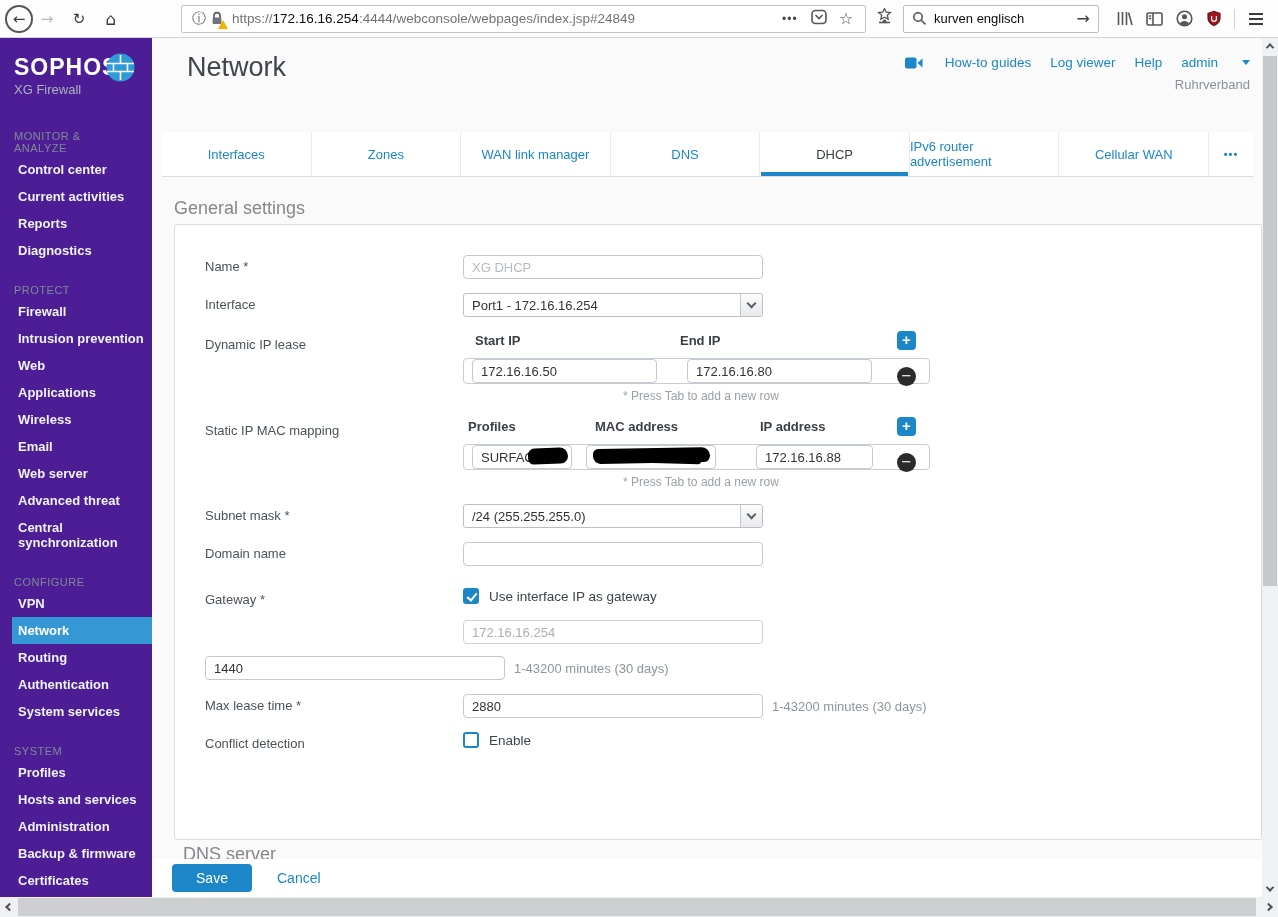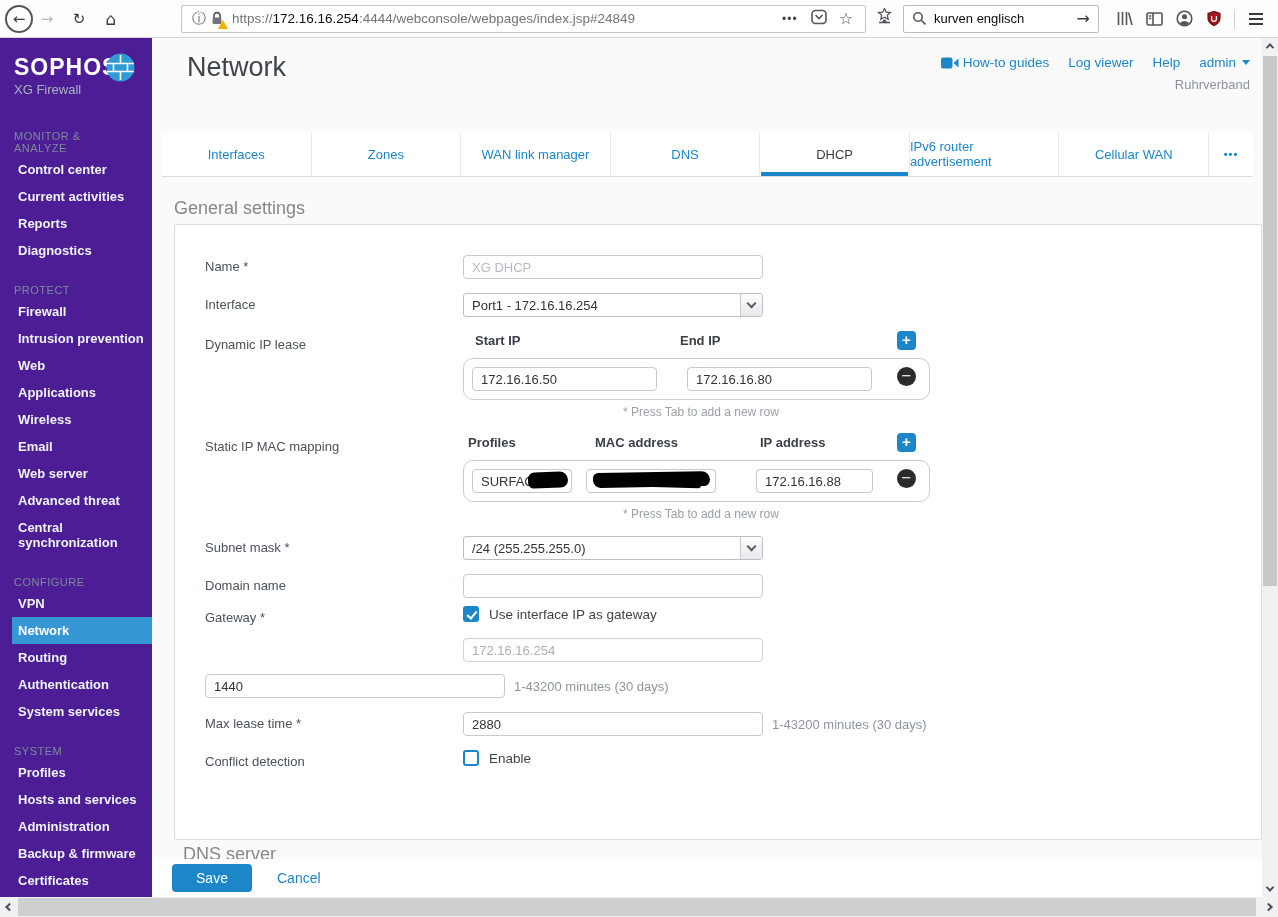--- a/index.html
+++ b/index.html
@@ -42,21 +42,21 @@
   .logo-sub { font-size:13px; color:#a9b4bd; margin-top:1px; }
   .logo-badge { position:absolute; right:16px; top:14px; }
   .side-section { font-size:11px; color:#7d8b97; letter-spacing:.5px; padding:0 17px 2px 14px; margin-top:20px; }
   .side-item { font-size:13px; font-weight:bold; color:#eef3f6; margin-left:12px; padding:6px 0 6px 6px; cursor:pointer; }
   .side-item.active { background:#3597d3; color:#fff; }
 
   
   .content { position:relative; flex:1; background:#fafafa; overflow:hidden; }
   .page-title { position:absolute; left:35px; top:14px; font-size:27px; font-weight:300; color:#3f454a; }
   .header-links { position:absolute; right:12px; top:17px; display:flex; align-items:center; gap:19px; }
-  .hlink { font-size:13.5px; color:#1b87c9; cursor:pointer; display:flex; align-items:center; gap:4px; }
+  .hlink { font-size:13.5px; color:#1b87c9; cursor:pointer; display:flex; align-items:center; gap:22px; }
   .caret-down { width:0; height:0; border-left:4px solid transparent; border-right:4px solid transparent; border-top:5px solid #1b87c9; margin-left:2px; }
   .account-name { position:absolute; right:12px; top:39px; font-size:13px; color:#8b9299; }
 
   .tabbar { position:absolute; top:94px; left:10px; right:9px; height:45px; background:#fff; border-bottom:1px solid #dcdcdc; display:flex; }
   .tab { flex:1; display:flex; align-items:center; justify-content:center; font-size:13px; color:#1b87c9; cursor:pointer; position:relative; border-left:1px solid #ebebeb; }
   .tab:first-child { border-left:none; }
   .tab.active { color:#3a3e42; }
   .tab.active::after { content:""; position:absolute; left:1px; right:1px; bottom:0; height:4px; background:#1b87c9; }
   .tab.more { flex:none; width:45px; font-weight:bold; letter-spacing:1px; font-size:11px; }
 
@@ -76,21 +76,21 @@
   .cb { width:16px; height:16px; border:2px solid #1b87c9; border-radius:3px; background:#fff; display:inline-block; vertical-align:middle; position:relative; cursor:pointer; flex:none; }
   .cb.checked { background:#1b87c9; }
   .cb.checked::after { content:""; position:absolute; left:4px; top:1px; width:4px; height:8px; border:solid #fff; border-width:0 2px 2px 0; transform:rotate(40deg); }
   .cb-label { margin-left:10px; font-size:13.5px; color:#3d444b; }
   .ctrl-inline { display:flex; align-items:center; }
 
   .grp { width:467px; position:relative; }
   .grp-head { display:flex; font-size:13px; font-weight:bold; color:#3a4046; margin-bottom:7px; position:relative; height:18px; }
   .grp-head .h { position:absolute; top:0; }
   .btn-plus { position:absolute; right:14px; top:-2px; width:19px; height:19px; background:#1b87c9; border-radius:4px; color:#fff; font-size:15px; font-weight:bold; line-height:18px; text-align:center; cursor:pointer; }
-  .grp-row { border:1px solid #c9cdd1; border-radius:10px; padding:8px 8px; display:flex; align-items:center; position:relative; }
+  .grp-row { border:1px solid #c9cdd1; border-radius:4px; padding:0 8px; display:flex; align-items:center; position:relative; }
   .btn-minus { position:absolute; right:13px; top:8px; width:19px; height:19px; background:#2b2b2b; border-radius:50%; color:#fff; font-size:13px; line-height:17px; text-align:center; cursor:pointer; }
   .grp-hint { font-size:12px; color:#9aa1a7; margin:5px 0 0 9px;text-align:center; }
 
   .redact { position:absolute; background:#000; }
   .lease-hint { font-size:13px; color:#8d959c; padding-top:5px; margin-left:9px; }
 
   .dns-partial { position:absolute; bottom:38px; left:31px; height:14px; overflow:hidden; font-size:18px; line-height:19px; color:#85878a; }
   .footer-bar { position:absolute; left:0; right:0; bottom:0; height:38px; background:#fff; display:flex; align-items:center; padding-left:20px; }
   .save-btn { width:80px; height:28px; background:#1b87c9; border:none; border-radius:4px; color:#fff; font-size:14px; font-family:inherit; cursor:pointer; }
   .cancel-link { margin-left:25px; font-size:14px; color:#1b87c9; cursor:pointer; }
@@ -340,21 +340,21 @@
       <div class="frow" style="margin-bottom:14px;">
         <div class="flabel">Subnet mask *</div>
         <div class="select">
           <span class="val">/24 (255.255.255.0)</span>
           <span class="caret-box">
               <span class="chev-dn"></span>
             </span>
         </div>
       </div>
 
-      <div class="frow" style="margin-bottom:8px;">
+      <div class="frow" style="margin-bottom:22px;">
         <div class="flabel">Domain name</div>
         <input class="inp w300" readonly="" value="" style="">
       </div>
 
       <div class="frow" style="margin-bottom:13px;">
         <div class="flabel">Gateway *</div>
         <div class="ctrl-inline">
           <span class="cb checked"></span>
           <span class="cb-label">Use interface IP as gateway</span>
         </div>

